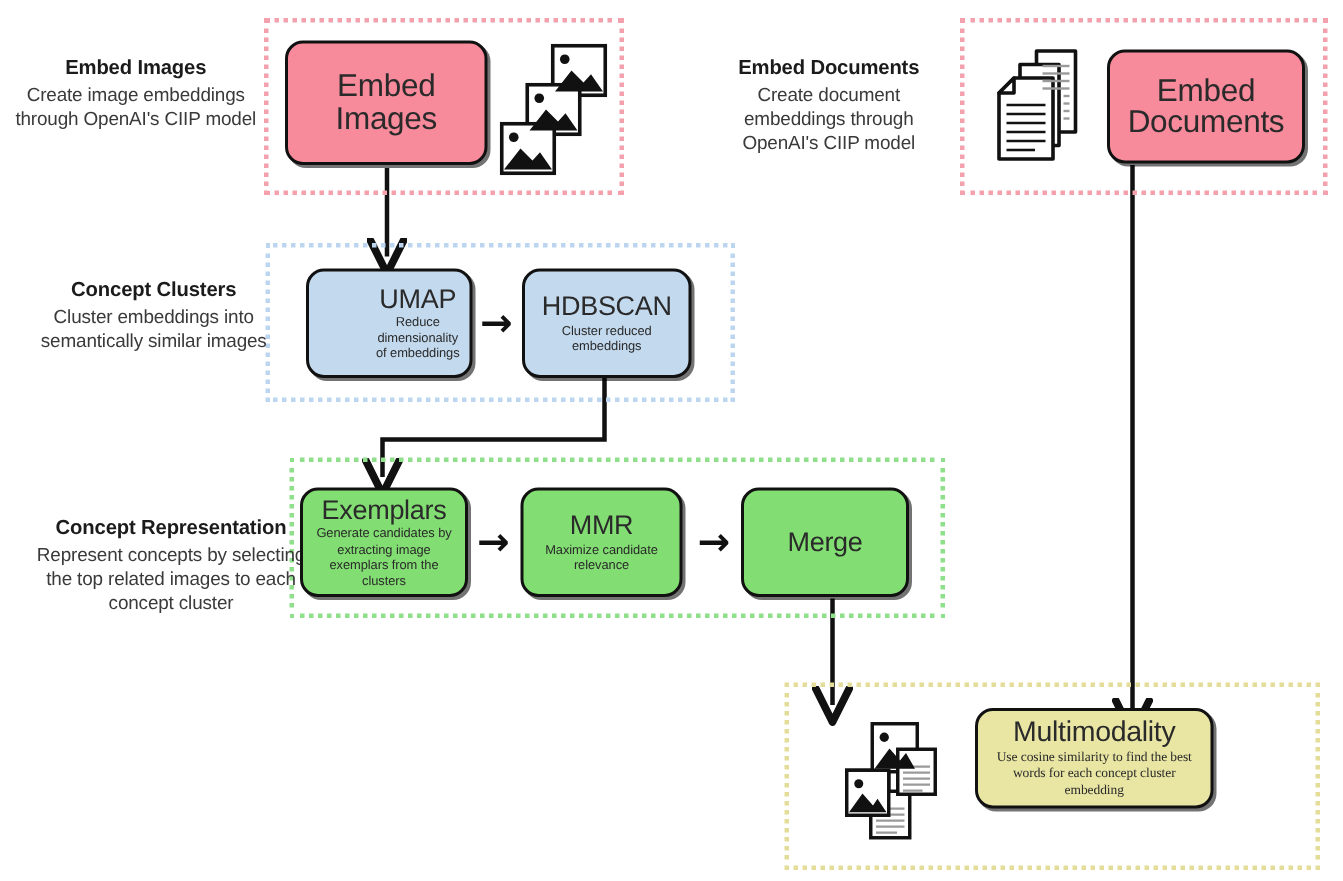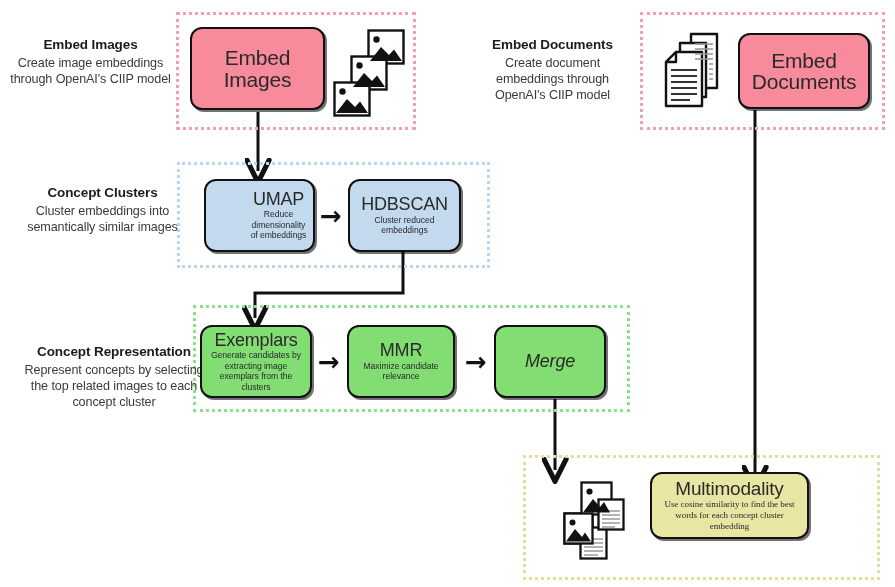--- a/index.html
+++ b/index.html
@@ -215,21 +215,21 @@
 
   <div class="harrow" style="left:318px; top:349px;">→</div>
 
   <div class="node n-green" style="left:347px; top:325px; width:108px; height:73px;">
     <span class="n-title" style="font-size:18px;">MMR</span>
     <span class="n-sub">Maximize candidate relevance</span>
   </div>
 
   <div class="harrow" style="left:465px; top:349px;">→</div>
 
-  <div class="node n-green" style="left:494px; top:325px; width:112px; height:73px;font-style:italic;">
+  <div class="node n-green" style="left:494px; top:325px; width:112px; height:73px;">
     <span class="n-title" style="font-size:18px;">Merge</span>
   </div>
 
   <div class="section sec-yellow" style="left:523px; top:455px; width:357px; height:125px;"></div>
 
   <div class="icon-wrap" style="left:538px; top:477px; width:90px; height:88px;">
     <svg width="90" height="88" viewBox="0 0 90 88">
       <g stroke="#111" stroke-width="2.3" fill="#fff">
         <rect x="26.5" y="36.5" width="28" height="30"></rect>
       </g>

